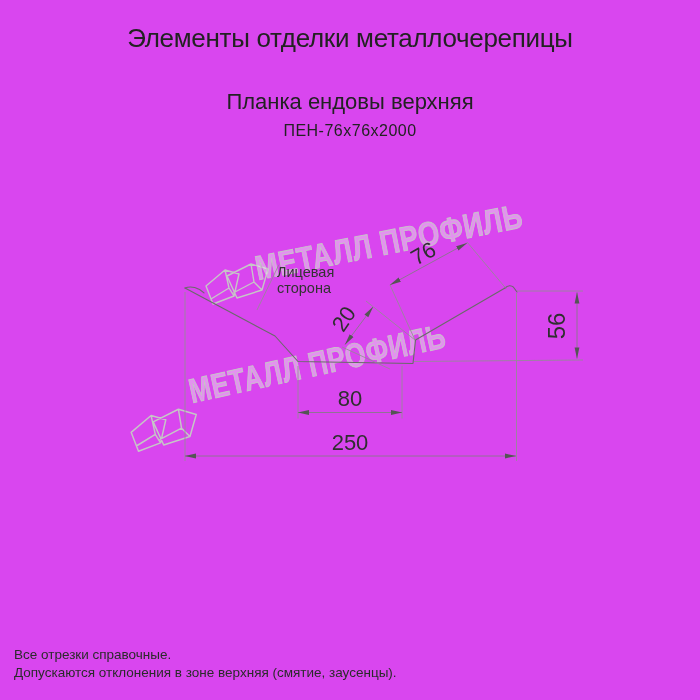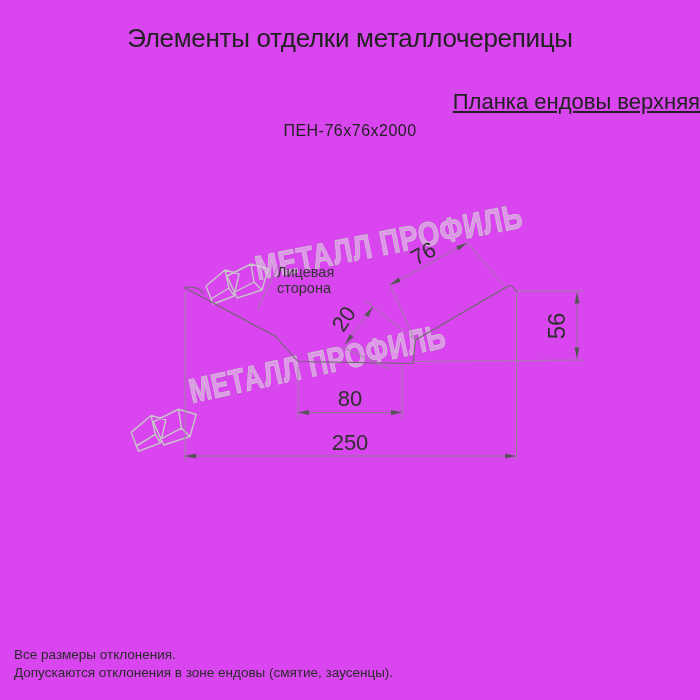--- a/index.html
+++ b/index.html
@@ -1,21 +1,21 @@
 <!DOCTYPE html>
 <html><head>
 <meta charset="utf-8">
 <style>
   html,body{margin:0;padding:0;background:#ffffff;}
   .page{position:relative;width:700px;height:700px;background:#d946ef;overflow:hidden;
         font-family:"Liberation Sans", sans-serif;}
   .title{position:absolute;top:23px;left:0;width:700px;text-align:center;
          font-size:26px;letter-spacing:-0.3px;color:#222;}
-  .subtitle{position:absolute;top:89px;left:0;width:700px;text-align:right;
-         font-size:22px;color:#222;text-decoration:underline;}
+  .subtitle{position:absolute;top:89px;left:0;width:700px;text-align:center;
+         font-size:22px;color:#222;}
   .model{position:absolute;top:122px;left:0;width:700px;text-align:center;
          font-size:16px;letter-spacing:0.5px;color:#222;}
   .footer-line{position:absolute;left:14px;font-size:13.5px;color:#2b2b2b;}
   .fl1{top:647px;} .fl2{top:665px;}
   svg{position:absolute;left:0;top:0;}
   .profile{fill:none;stroke:#6a6a6a;stroke-width:1.1;stroke-linejoin:round;stroke-linecap:round;}
   .ext{stroke:#8f8f8f;stroke-width:0.8;fill:none;}
   .dim{stroke:#7d7d7d;stroke-width:0.8;fill:none;}
   .dimtext{fill:#2f2f2f;font-family:"Liberation Sans",sans-serif;font-size:22px;}
   .dimtext56{font-size:24px;}
@@ -97,15 +97,15 @@
       <text class="dimtext" transform="translate(350,323) rotate(-56)" text-anchor="middle">20</text>
     </g>
 
     <g>
       <line class="ext" x1="279" y1="264.5" x2="257" y2="310"></line>
       <text class="facelabel" x="277" y="277">Лицевая</text>
       <text class="facelabel" x="277" y="293">сторона</text>
     </g>
   </svg>
 
-  <div class="footer-line fl1">Все размеры отклонения.</div>
-  <div class="footer-line fl2">Допускаются отклонения в зоне ендовы (смятие, заусенцы).</div>
+  <div class="footer-line fl1">Все отрезки справочные.</div>
+  <div class="footer-line fl2">Допускаются отклонения в зоне верхняя (смятие, заусенцы).</div>
 </div>
 
 </body></html>

